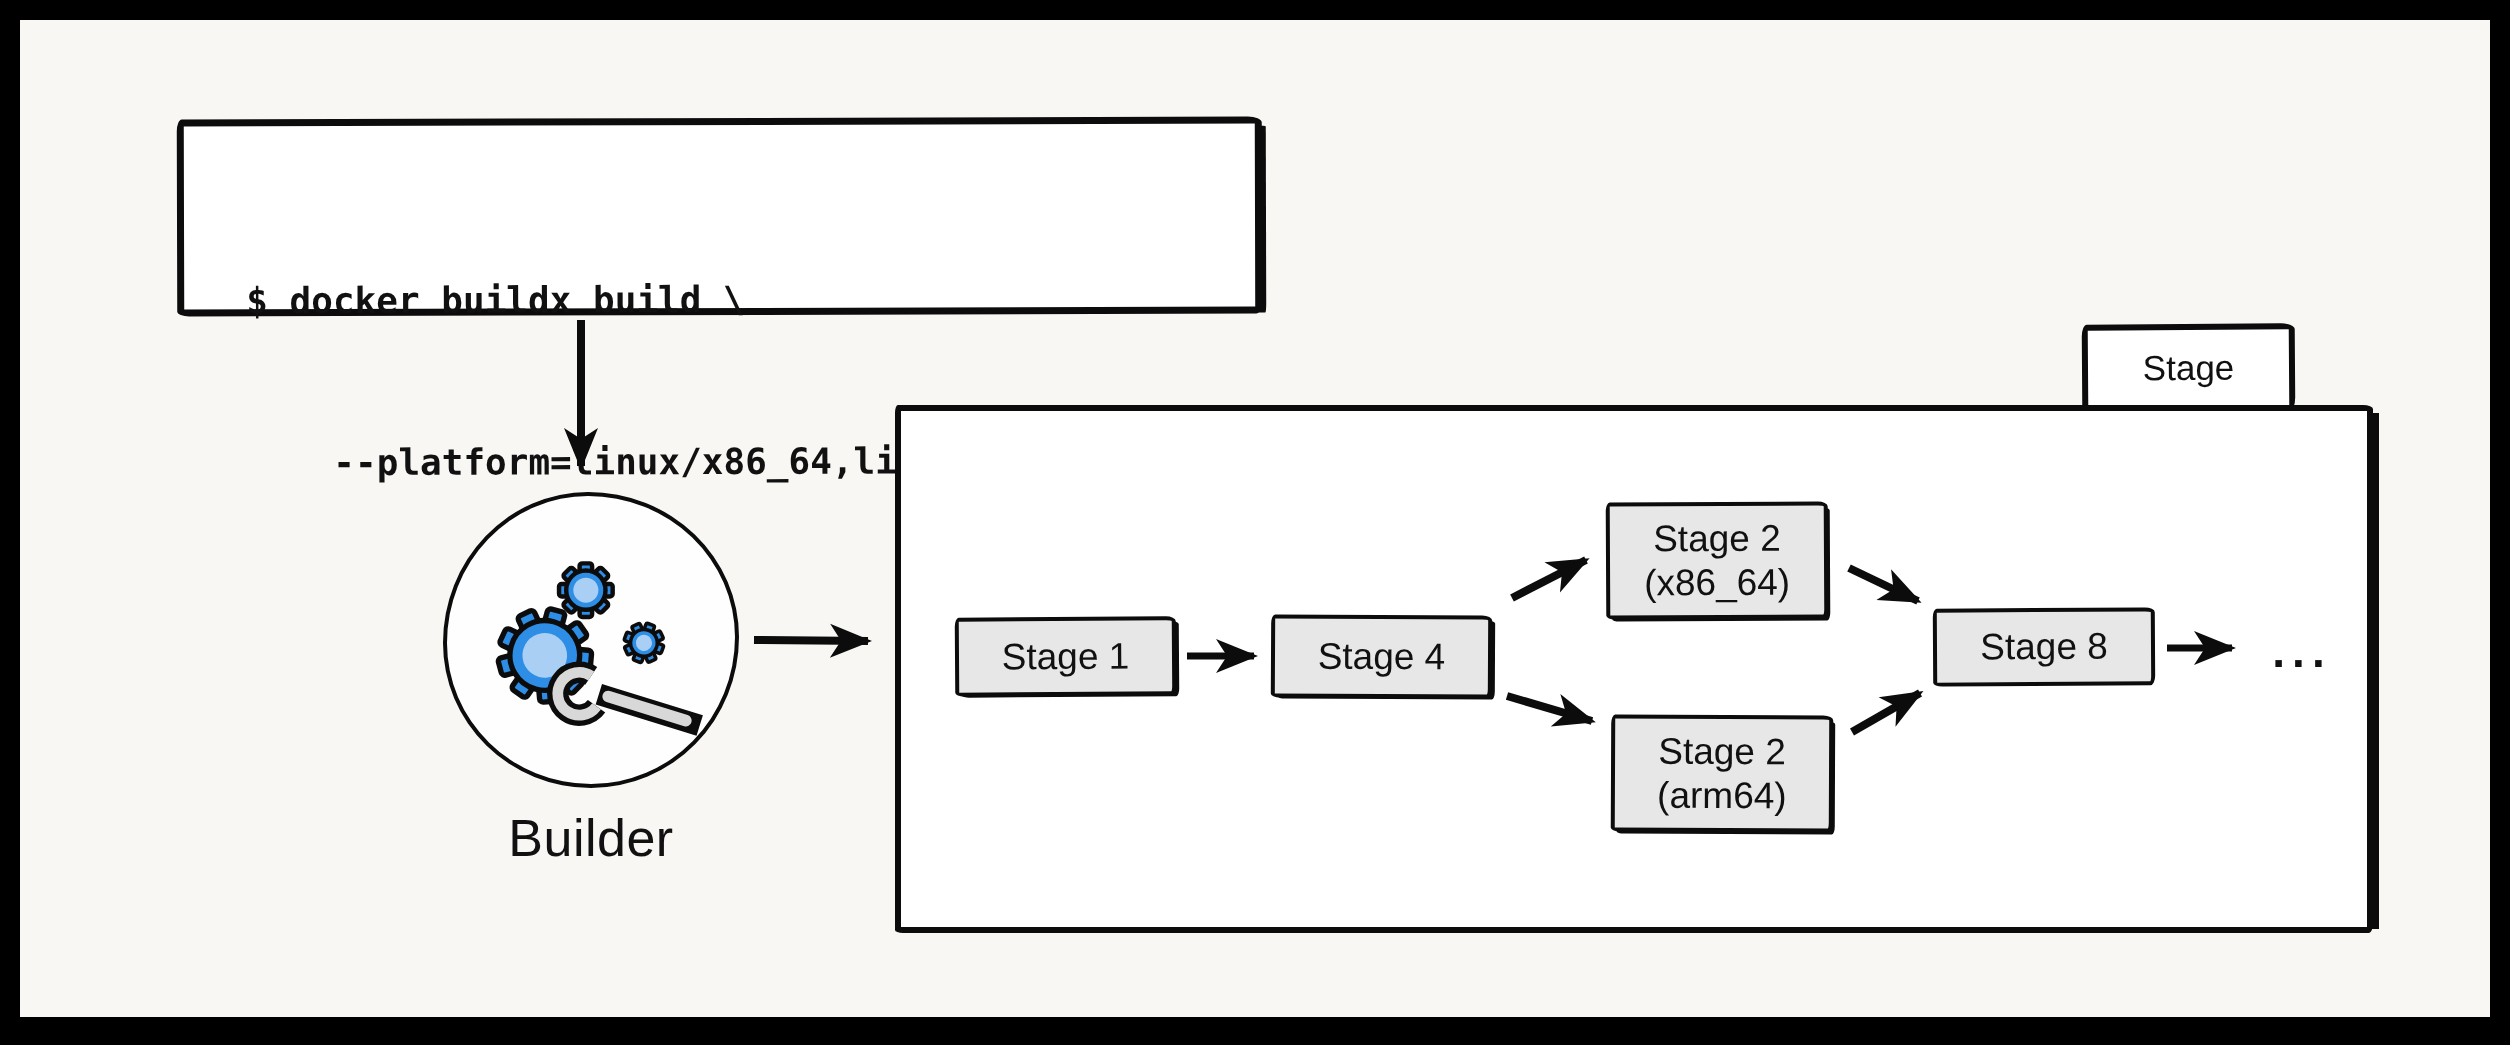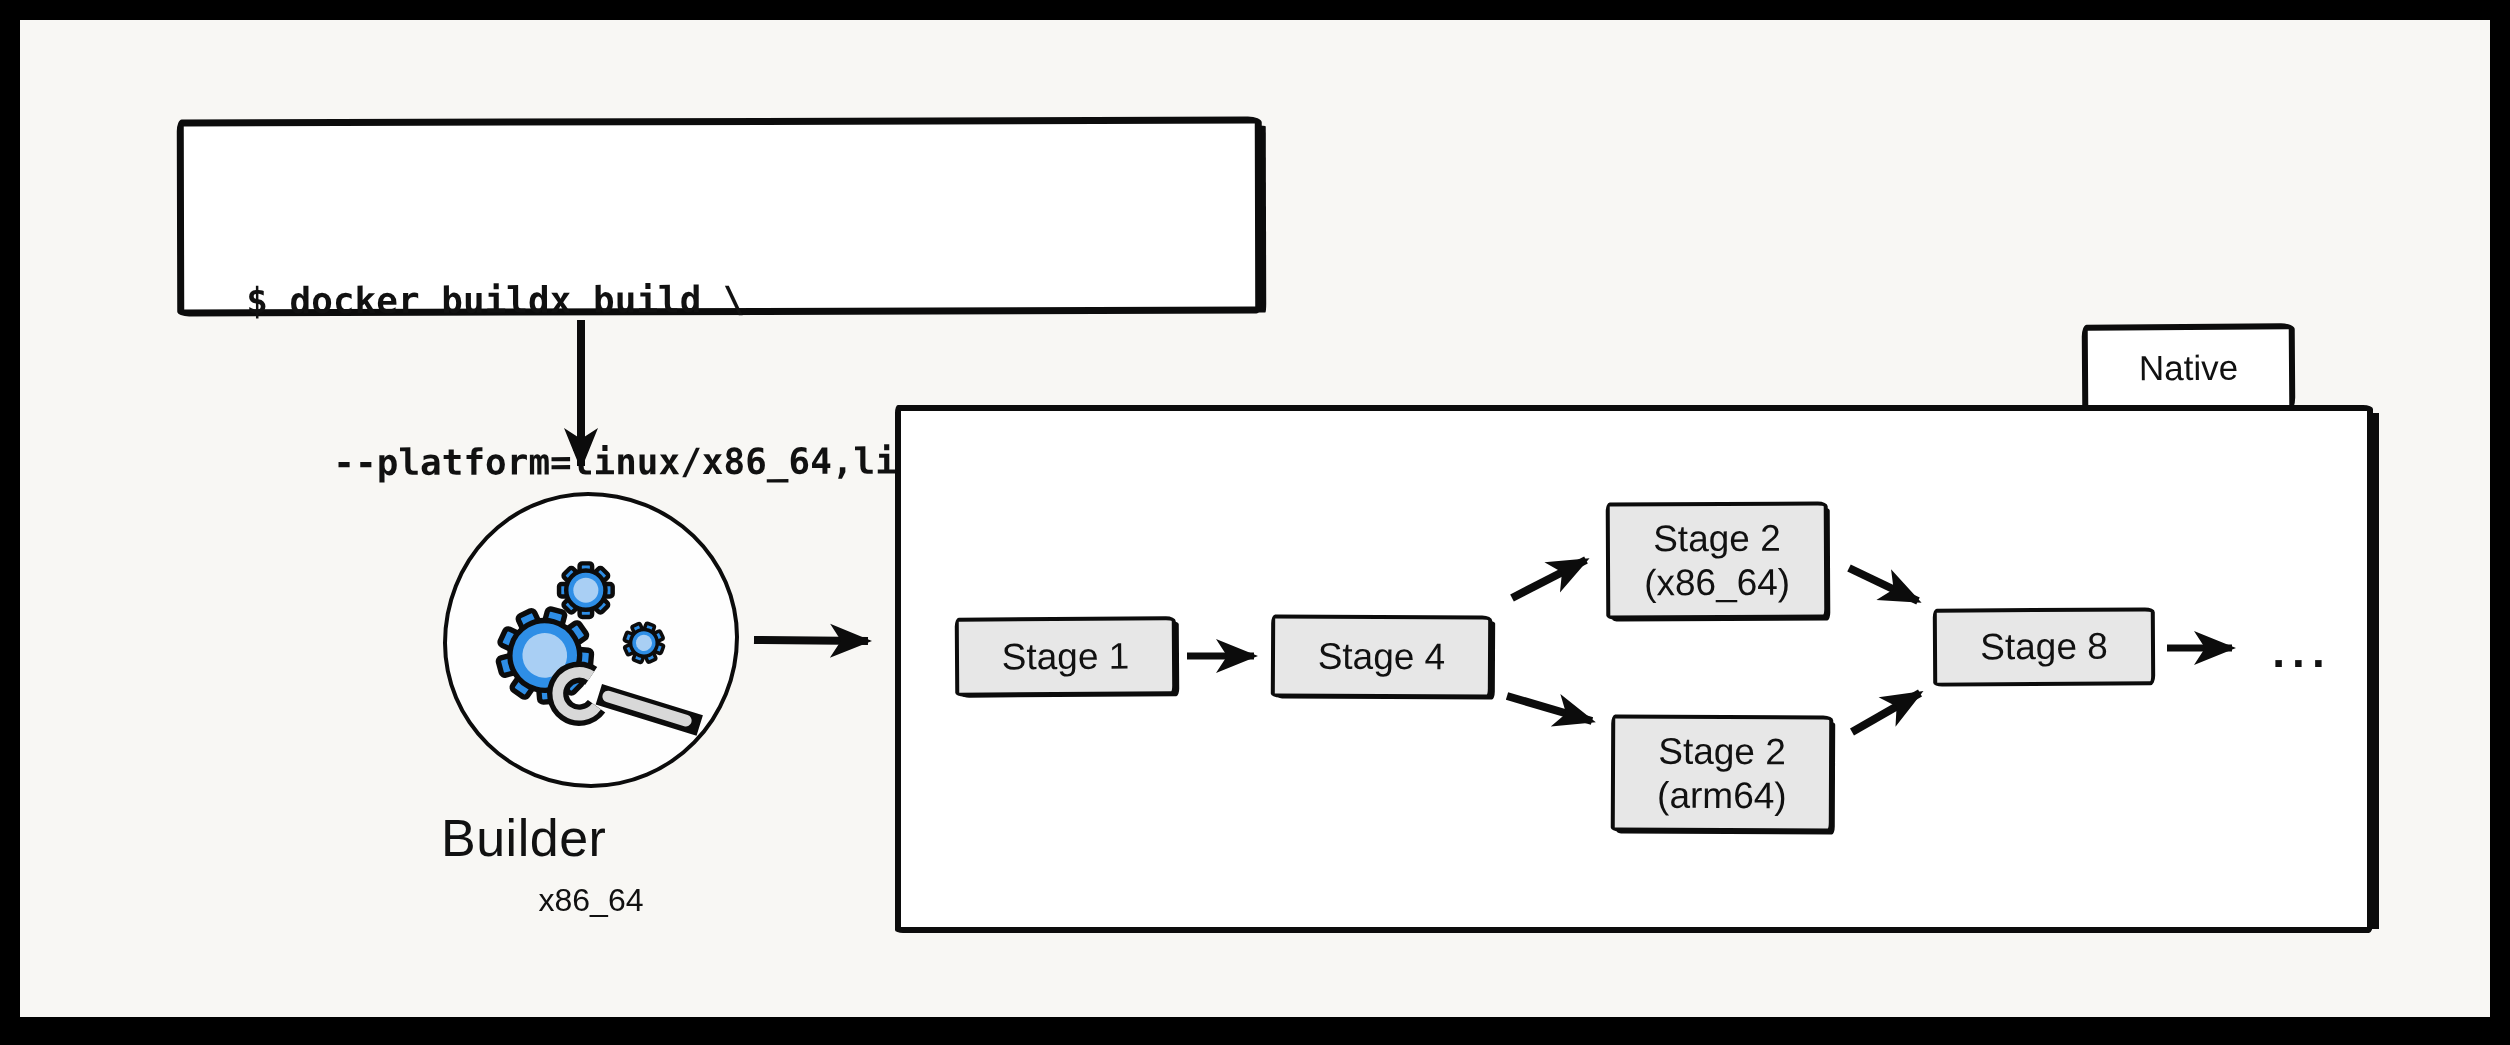--- a/index.html
+++ b/index.html
@@ -39,21 +39,21 @@
   }
   .builder-circle {
     position: absolute; left: 423px; top: 472px; width: 296px; height: 296px;
     background: #fefefe;
     border: 4px solid #0c0c0c;
     border-radius: 49% 51% 50% 50% / 51% 49% 51% 49%;
   }
   .builder-icon { position: absolute; left: 12px; top: 12px; width: 268px; height: 268px; }
   .builder-label {
     position: absolute; left: 421px; top: 788px; width: 300px;
-    text-align: left; font-size: 52px; letter-spacing: 0.5px;
+    text-align: center; font-size: 52px; letter-spacing: 0.5px;
   }
   .builder-arch {
     position: absolute; left: 421px; top: 862px; width: 300px;
     text-align: center; font-size: 32px;
   }
   .big-box {
     position: absolute; left: 875px; top: 385px; width: 1478px; height: 528px;
     border-width: 6px;
     border-radius: 3px 10px 4px 8px / 8px 4px 10px 3px;
     box-shadow: 12px 2px 0 -6px #0c0c0c;
@@ -89,21 +89,21 @@
 <body>
 
 <div class="canvas">
 
   <div class="sketch code-box">
     <div>$ docker buildx build \</div>
     <div>    --platform=linux/x86_64,linux/arm64 .</div>
   </div>
 
   <div class="sketch native-tab">
-    <span>Native</span>
+    <span>Stage</span>
   </div>
 
   <div class="sketch big-box"></div>
 
   <div class="builder-circle">
     <svg class="builder-icon" viewBox="0 0 300 300">
 
       <g transform="translate(142,92)">
         <g fill="#2e8ee6" stroke="#0c0c0c" stroke-width="5">
           <rect x="-7" y="-30" width="14" height="15" rx="3" transform="rotate(0)"></rect>
@@ -153,21 +153,20 @@
       <g>
         <path d="M139 184 A24 24 0 1 1 133 150" fill="none" stroke="#0c0c0c" stroke-width="24" transform="translate(15,38)"></path>
         <path d="M168 212 L258 240" stroke="#0c0c0c" stroke-width="24" stroke-linecap="square"></path>
         <path d="M139 184 A24 24 0 1 1 133 150" fill="none" stroke="#d8d8d8" stroke-width="12" transform="translate(15,38)"></path>
         <path d="M167 211 L254 238" stroke="#d8d8d8" stroke-width="13" stroke-linecap="round"></path>
       </g>
     </svg>
   </div>
 
   <div class="builder-label">Builder</div>
-  <div class="builder-arch">x86_64</div>
 
   <div class="node node-stage0">
     <span>Stage 1</span>
   </div>
   <div class="node node-stage1">
     <span>Stage 4</span>
   </div>
   <div class="node node-stage2x">
     <span>Stage 2</span>
     <span>(x86_64)</span>

